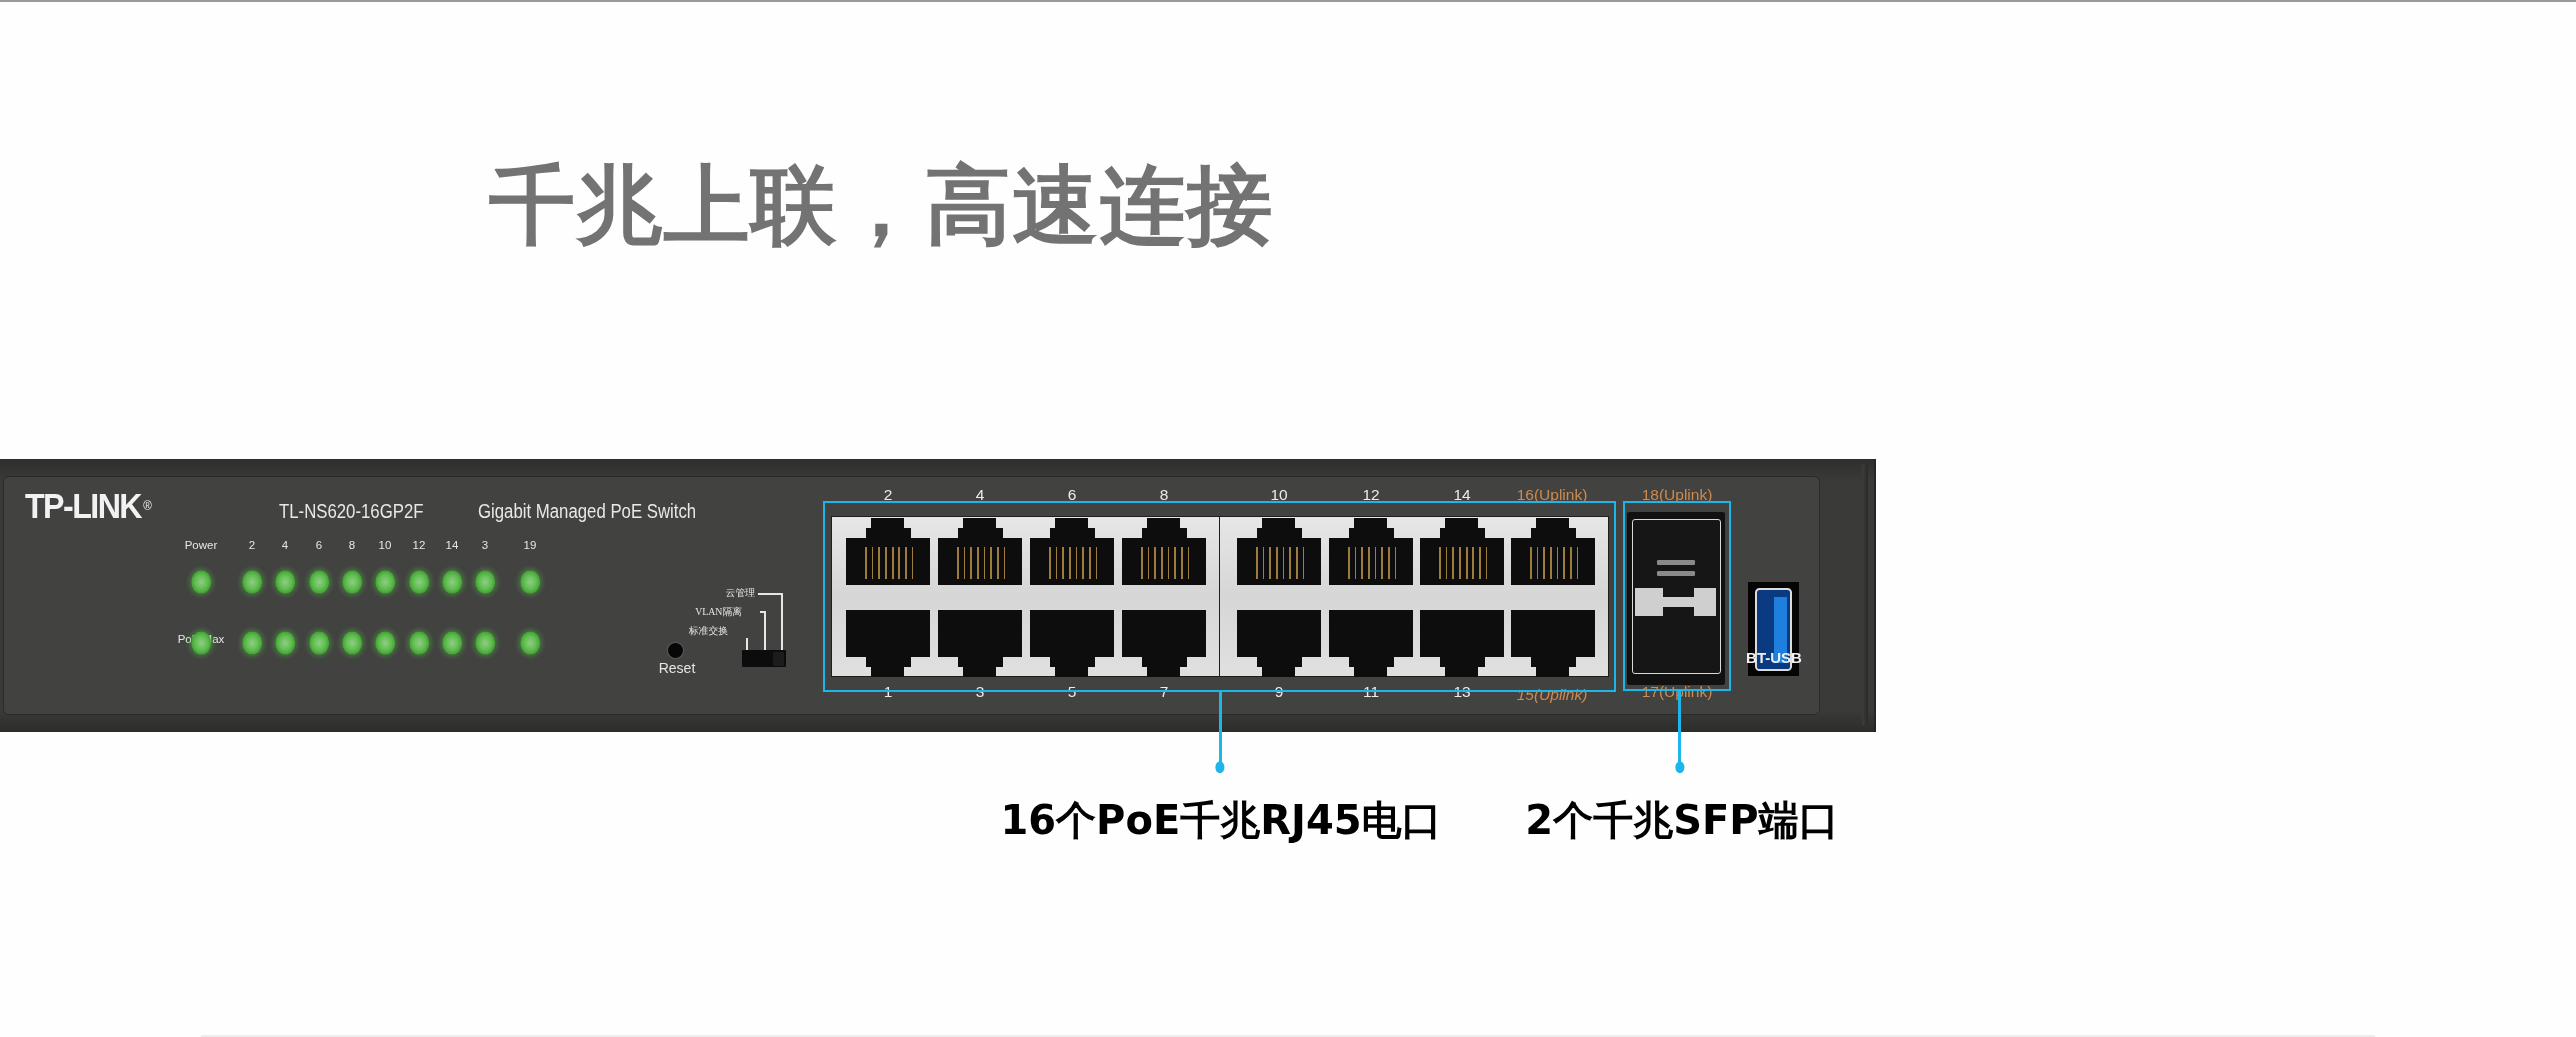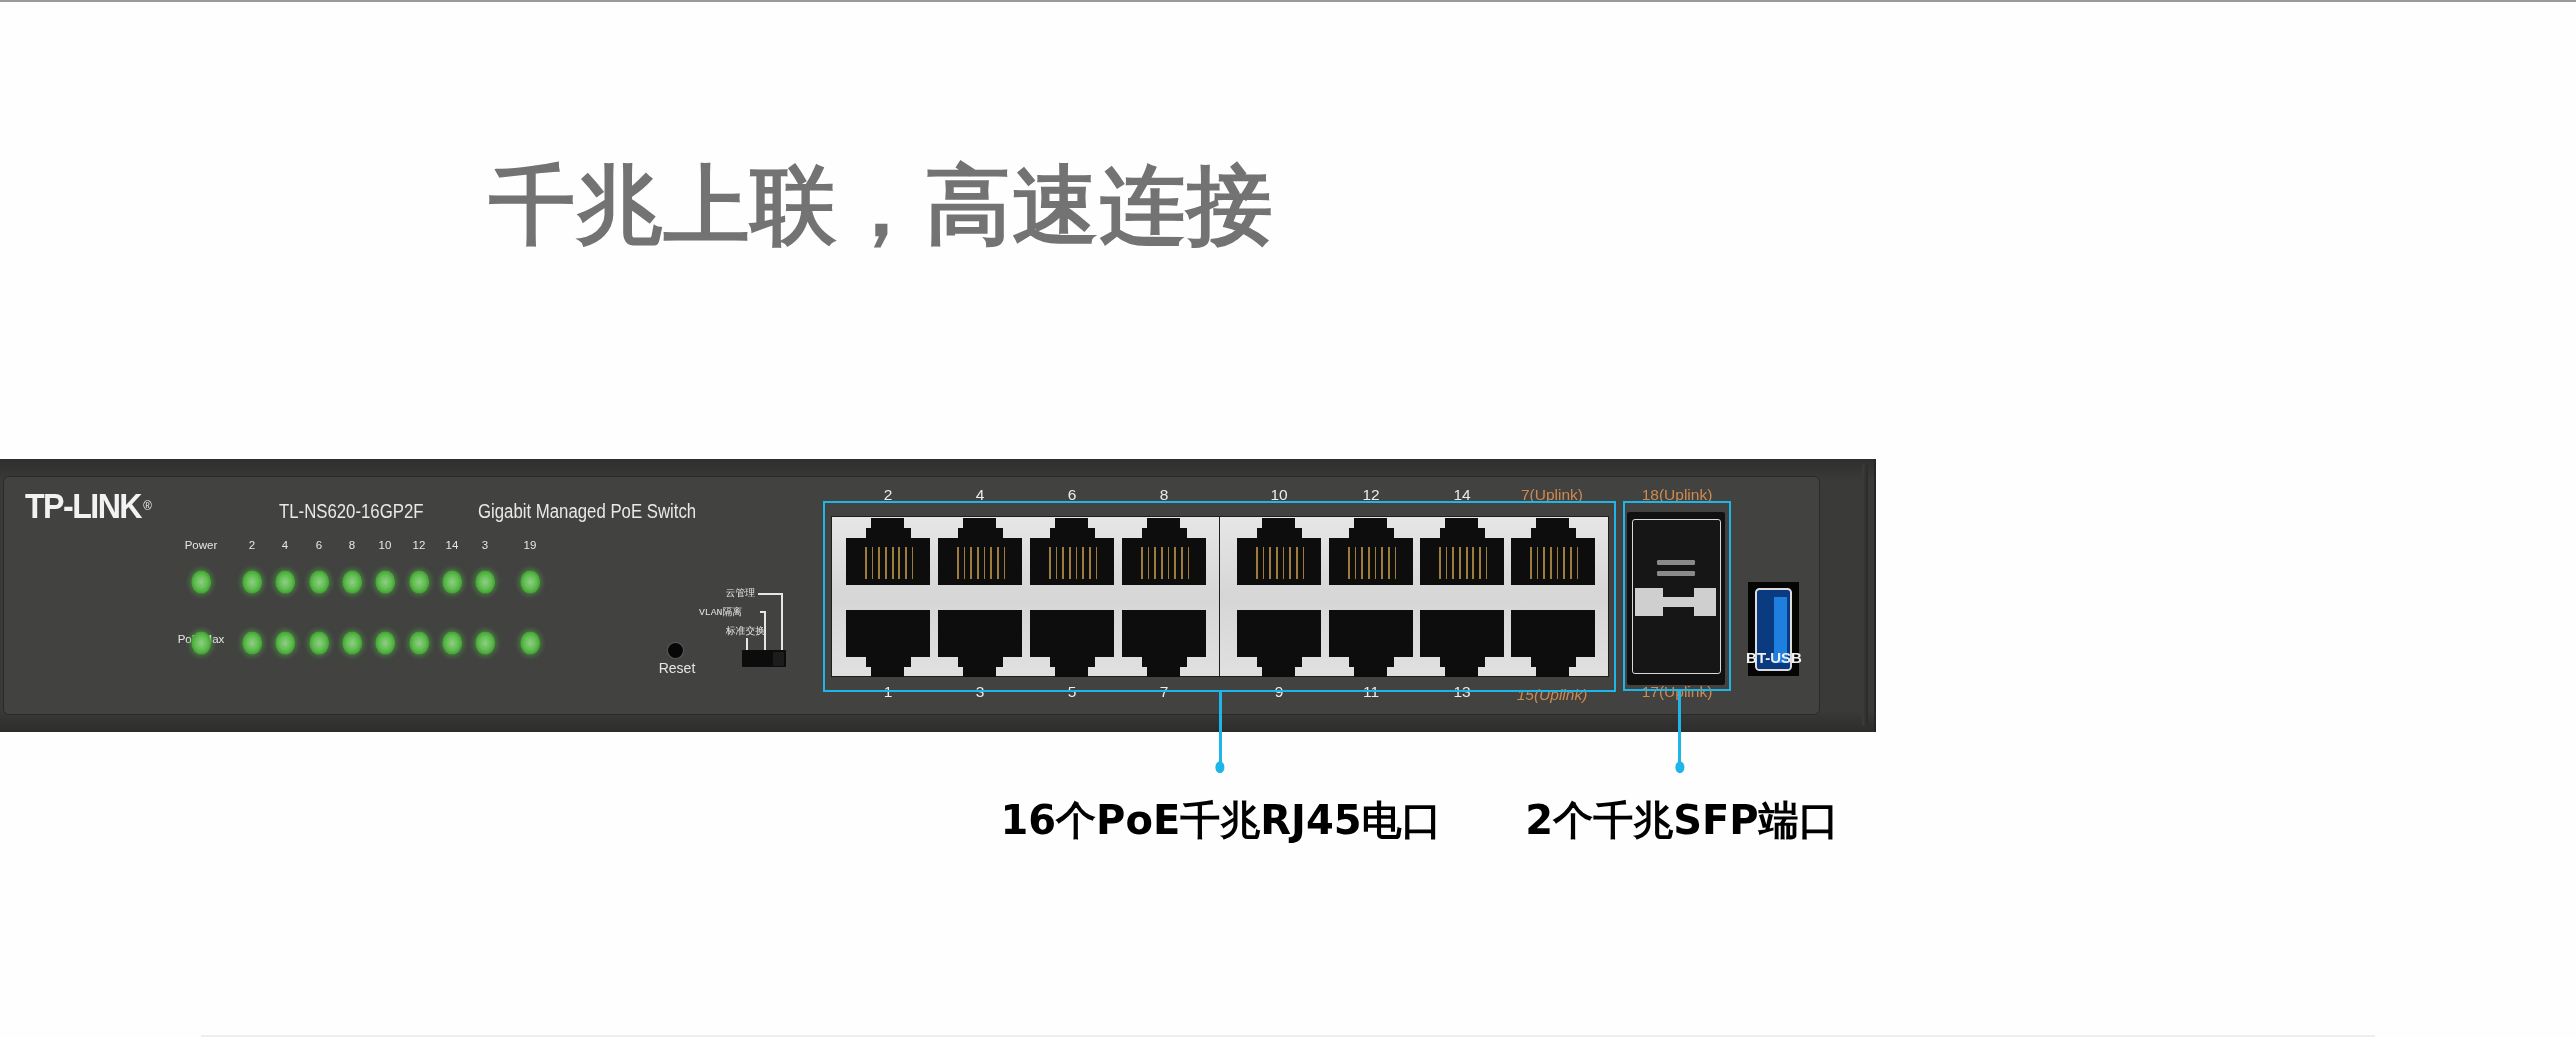--- a/index.html
+++ b/index.html
@@ -49,21 +49,21 @@
   .led-label { font-size: 11.5px; color: #e6e6e6; font-family: "Liberation Sans", sans-serif; transform: translateX(-50%); white-space: nowrap; }
   .led {
     width: 19.5px; height: 23px; border-radius: 50%;
     background: radial-gradient(ellipse at center, #8fce85 0%, #5fbd4f 45%, #3e9a30 75%, rgba(60,140,40,0) 100%);
     box-shadow: 0 0 5.8px 1.7px rgba(80,190,60,0.45);
     transform: translate(-50%, -50%);
   }
 
   .reset-hole { left: 668px; top: 643px; width: 15px; height: 15px; border-radius: 50%; background: #070707; box-shadow: 0 0 0 1.2px #555; }
   .reset-label { left: 677px; top: 660px; font-size: 14px; color: #e6e6e6; transform: translateX(-50%); font-family: "Liberation Sans", sans-serif; }
-  .mode-label { font-size: 9.8px; color: #e6e6e6; white-space: nowrap; transform: translate(-100%, -50%); font-family: Liberation Mono, monospace; }
+  .mode-label { font-size: 9.8px; color: #e6e6e6; white-space: nowrap; transform: translate(-100%, -50%); font-family: Liberation Serif, serif; }
   .mode-line { background: #e6e6e6; }
   .mode-switch { left: 742px; top: 650px; width: 44px; height: 17px; background: #0c0c0c; border-radius: 1.2px; }
   .mode-switch .knob { position: absolute; right: 2.3px; top: 1.7px; width: 10.4px; height: 14px; background: #1c1c1c; }
 
   
   .rj-housing {
     position: absolute; top: 516px; height: 161px;
     background: linear-gradient(#e6e6e6, #d6d6d6 50%, #e0e0e0);
     border: 1.7px solid #1e1e1e; box-sizing: border-box;
   }
@@ -159,21 +159,21 @@
     <div class="abs led-label" style="left:530px;top:633px;">17</div>
     <div class="abs led" style="left:530px;top:582px;"></div>
     <div class="abs led" style="left:530px;top:643px;"></div>
   </div>
 
 <div class="abs reset-hole"></div>
 <div class="abs reset-label">Reset</div>
 
 <div class="abs mode-label" style="left:755px;top:593px;">云管理</div>
 <div class="abs mode-label" style="left:742px;top:612px;">VLAN隔离</div>
-<div class="abs mode-label" style="left:765px;top:631px;">标准交换</div>
+<div class="abs mode-label" style="left:728px;top:631px;">标准交换</div>
 <div class="abs mode-line" style="left:758px;top:593px;width:25px;height:1.7px;"></div>
 <div class="abs mode-line" style="left:781px;top:593px;width:1.7px;height:57px;"></div>
 <div class="abs mode-line" style="left:760px;top:611px;width:5.8px;height:1.7px;"></div>
 <div class="abs mode-line" style="left:764px;top:611px;width:1.7px;height:39px;"></div>
 <div class="abs mode-line" style="left:746px;top:638px;width:1.7px;height:11.5px;"></div>
 <div class="abs mode-switch">
     <div class="knob"></div>
   </div>
 
 <div class="rj-housing" style="left:831px;width:391px;"></div>
@@ -274,21 +274,21 @@
       <div class="tab2"></div>
       <div class="tab"></div>
       <div class="body"></div>
       <div class="pins"></div>
     </div>
     <div class="jack down" style="left: 1511px; top: 610px;">
       <div class="tab2"></div>
       <div class="tab"></div>
       <div class="body"></div>
     </div>
-    <div class="abs port-num uplink" style="left: 1552px; top: 486px;">7(Uplink)</div>
+    <div class="abs port-num uplink" style="left: 1552px; top: 486px;">16(Uplink)</div>
     <div class="abs port-num uplink" style="left: 1552px; top: 686px; font-style: italic;">15(Uplink)</div>
   </div>
 
 <div class="sfp-cage">
   <div class="sfp-frame">
     <div class="sfp-latch" style="top:40px;"></div>
     <div class="sfp-latch" style="top:51px;"></div>
     <div class="sfp-bar">
       <div class="sfp-notch" style="top:0;"></div>
       <div class="sfp-notch" style="bottom:0;"></div>

